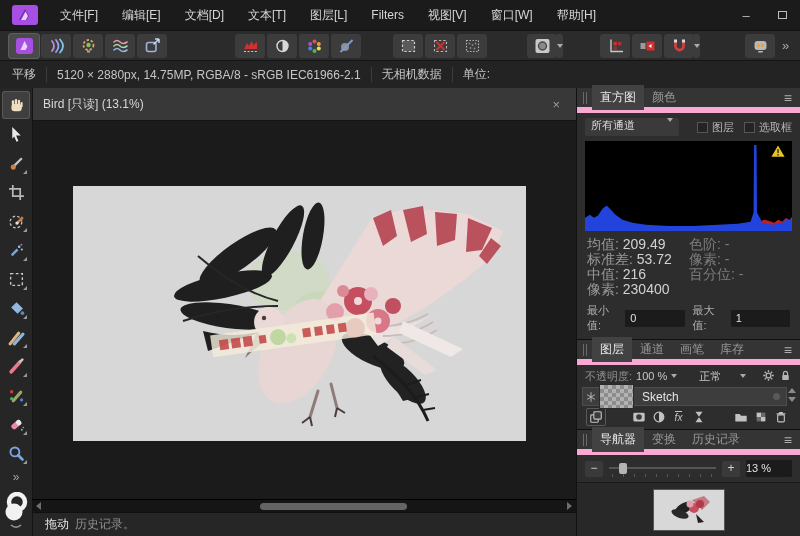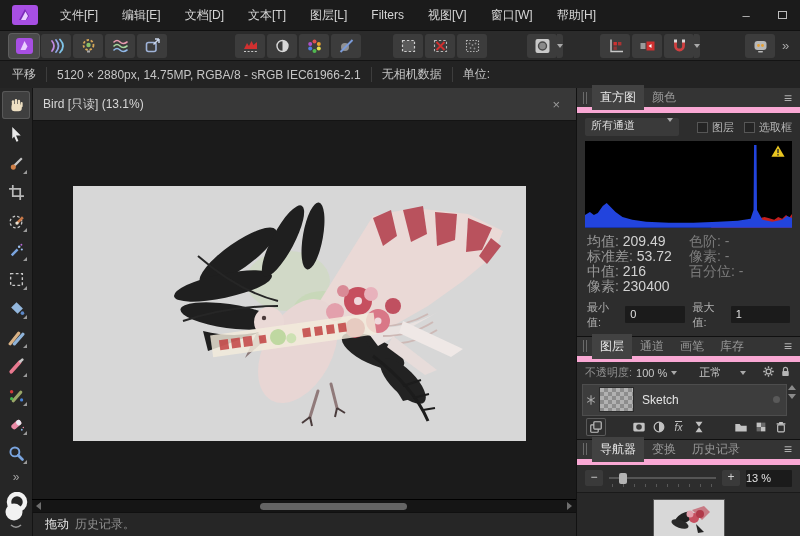--- a/index.html
+++ b/index.html
@@ -77,21 +77,21 @@
 .stats .lbl{color:#989898}.stats .val{color:#d2d2d2}
 .stats .c2 .lbl,.stats .c2 .val{color:#7c7c7c}
 .minmax{display:flex;align-items:center;padding:6px 10px;font-size:11px;color:#b0b0b0;gap:4px}
 .numbox{width:62px;height:17px;background:#1b1b1b;color:#e0e0e0;padding:0 5px;font-size:11px;line-height:17px;border-radius:1px}
 .minmax .gap{flex:1}
 
 .sect{border-top:1px solid #101010;display:flex;flex-direction:column}
 .opacityrow{display:flex;align-items:center;height:22px;padding:0 8px;font-size:11px;color:#8f8f8f;gap:4px}
 .opacityrow .v{color:#c8c8c8}
 .opacityrow svg{width:13px;height:13px}
-.layerrow{margin:1px 14px 0 6px;height:30px;background:#3d3d3d;box-shadow:0 0 0 1px #4d4d4d;display:flex;align-items:center;position:relative}
+.layerrow{margin:1px 14px 0 6px;height:17px;background:#3d3d3d;box-shadow:0 0 0 1px #4d4d4d;display:flex;align-items:center;position:relative}
 .aster{width:16px;display:flex;justify-content:center}
 .checker{width:35px;height:25px;background-color:#b2b2b2;background-image:linear-gradient(45deg,#8d8d8d 25%,transparent 25%,transparent 75%,#8d8d8d 75%),linear-gradient(45deg,#8d8d8d 25%,transparent 25%,transparent 75%,#8d8d8d 75%);background-size:8px 8px;background-position:0 0,4px 4px;border:1px solid #2a2a2a}
 .layername{margin-left:8px;color:#e4e4e4;font-size:12px}
 .layer-dot{width:7px;height:7px;border-radius:50%;background:#595959;margin-left:auto;margin-right:6px}
 .vscr{position:absolute;right:-10px;top:0;display:flex;flex-direction:column;gap:4px;align-items:center}
 .tri-u8{width:0;height:0;border-left:4px solid transparent;border-right:4px solid transparent;border-bottom:5px solid #8a8a8a}
 .tri-d8{width:0;height:0;border-left:4px solid transparent;border-right:4px solid transparent;border-top:5px solid #8a8a8a}
 .layerbtns{display:flex;align-items:center;height:24px;padding:0 9px}
 .layerbtns svg{width:14px;height:14px}
 .lbx{width:20px;height:18px;display:flex;align-items:center;justify-content:center}

